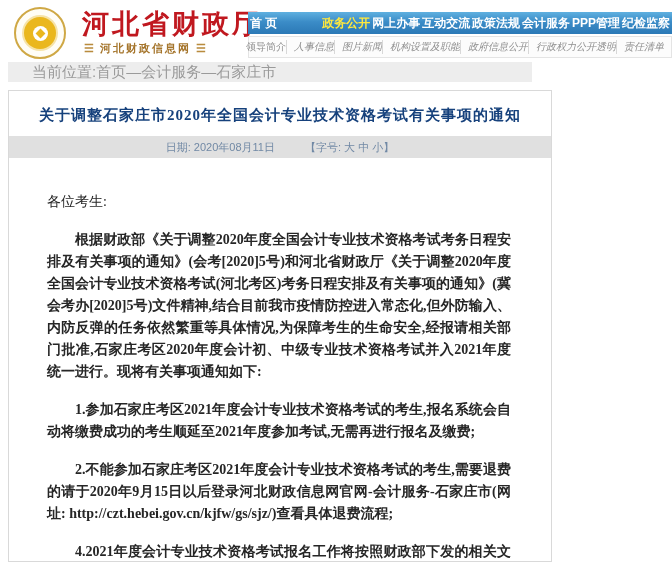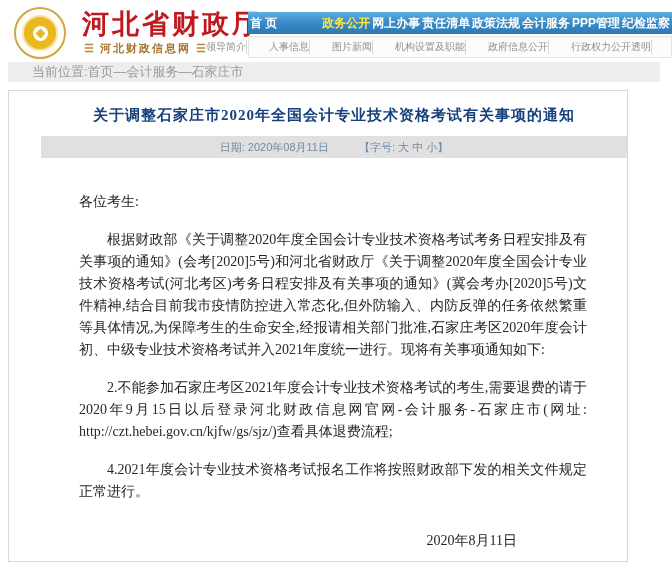--- a/index.html
+++ b/index.html
@@ -23,42 +23,42 @@
 
   .topnav{position:absolute;left:248px;top:12px;width:424px;height:22px;
     background:linear-gradient(180deg,#5fb0e0 0%,#3b8cc7 45%,#2b79b6 100%);
     display:flex;align-items:center;justify-content:space-evenly;
     font-family:"Liberation Sans","DejaVu Sans",sans-serif;}
   .topnav .item{color:#fff;font-size:12px;font-weight:bold;white-space:nowrap;cursor:pointer;}
   .topnav .item.hl{color:#ffe83d;padding-left:43px;}
 
   .subnav{position:absolute;left:248px;top:36px;width:424px;height:22px;box-sizing:border-box;
     background:#fcfcfc;border:1px solid #e4e4e4;display:flex;align-items:center;
-    justify-content:center;padding:0 7px;
+    justify-content:flex-end;padding:0 7px;
     font-family:"Liberation Sans","DejaVu Sans",sans-serif;}
   .subnav .item{color:#8f8f8f;font-size:10px;white-space:nowrap;cursor:pointer;}
-  .subnav .item + .item{border-left:1px solid #d8d8d8;padding-left:22px;}
+  .subnav .item + .item{border-left:1px solid #d8d8d8;padding-left:7px;font-style:italic;}
 
   
-  .breadcrumb{position:absolute;top:62px;left:8px;width:652px;height:20px;box-sizing:border-box;
-    background:#ededed;line-height:20px;padding-left:24px;font-size:13px;color:#9a9a9a;
+  .breadcrumb{position:absolute;top:62px;left:8px;width:524px;height:20px;box-sizing:border-box;
+    background:#ededed;line-height:20px;padding-left:24px;font-size:15px;color:#9a9a9a;
     font-family:"Liberation Sans","DejaVu Sans",sans-serif;}
 
   
-  .content{position:absolute;top:90px;left:8px;width:620px;height:472px;box-sizing:border-box;
-    background:#fff;border:1px solid #d9d9d9;padding-left:32px;}
+  .content{position:absolute;top:90px;left:8px;width:544px;height:472px;box-sizing:border-box;
+    background:#fff;border:1px solid #d9d9d9;}
   .article-title{margin-top:15px;text-align:center;color:#16417c;font-size:15px;
     font-weight:bold;letter-spacing:1px;}
   .date-bar{margin-top:11px;height:22px;background:#e0e0e0;display:flex;align-items:center;
     justify-content:center;gap:30px;font-size:11px;color:#7189a5;
     font-family:"Liberation Sans","DejaVu Sans",sans-serif;}
   .body-text{padding:17px 24px 0 22px;font-size:14px;color:#262626;line-height:22px;
     text-align:justify;}
   .body-text p{margin:16px;}
-  .body-text p.indent{text-indent:2em;}
+  .body-text p.indent{text-indent:2em;font-weight:bold;}
   .signature-block{margin:24px 86px 0 auto;width:fit-content;text-align:center;
     font-size:14px;color:#262626;line-height:27px;}
 </style>
 </head>
 <body>
 
 <div class="stage">
 
   <div class="header">
     <div class="logo">
@@ -72,21 +72,21 @@
     <div class="site-subtitle">
       <span class="deco-lines">☰</span>
       <span>河北财政信息网</span>
       <span class="deco-lines">☰</span>
     </div>
 
     <div class="topnav">
       <span class="item">首 页</span>
       <span class="item hl">政务公开</span>
       <span class="item">网上办事</span>
-      <span class="item">责任清单</span>
+      <span class="item">互动交流</span>
       <span class="item">政策法规</span>
       <span class="item">会计服务</span>
       <span class="item">PPP管理</span>
       <span class="item">纪检监察</span>
     </div>
 
     <div class="subnav">
       <span class="item">领导简介</span>
       <span class="item">人事信息</span>
       <span class="item">图片新闻</span>
@@ -102,20 +102,21 @@
 
   <div class="content">
     <div class="article-title">关于调整石家庄市2020年全国会计专业技术资格考试有关事项的通知</div>
     <div class="date-bar">
       <span>日期: 2020年08月11日</span>
       <span>【字号: 大 中 小】</span>
     </div>
     <div class="body-text">
       <p>各位考生:</p>
       <p class="indent">根据财政部《关于调整2020年度全国会计专业技术资格考试考务日程安排及有关事项的通知》(会考[2020]5号)和河北省财政厅《关于调整2020年度全国会计专业技术资格考试(河北考区)考务日程安排及有关事项的通知》(冀会考办[2020]5号)文件精神,结合目前我市疫情防控进入常态化,但外防输入、内防反弹的任务依然繁重等具体情况,为保障考生的生命安全,经报请相关部门批准,石家庄考区2020年度会计初、中级专业技术资格考试并入2021年度统一进行。现将有关事项通知如下:</p>
+      <p class="indent">1.参加石家庄考区2021年度会计专业技术资格考试的考生,报名系统会自动将缴费成功的考生顺延至2021年度参加考试,无需再进行报名及缴费;</p>
       <p class="indent">2.不能参加石家庄考区2021年度会计专业技术资格考试的考生,需要退费的请于2020年9月15日以后登录河北财政信息网官网-会计服务-石家庄市(网址: http://czt.hebei.gov.cn/kjfw/gs/sjz/)查看具体退费流程;</p>
       <p class="indent">4.2021年度会计专业技术资格考试报名工作将按照财政部下发的相关文件规定正常进行。</p>
       <div class="signature-block">
         <div>2020年8月11日</div>
       </div>
     </div>
   </div>
 
 </div>
 

